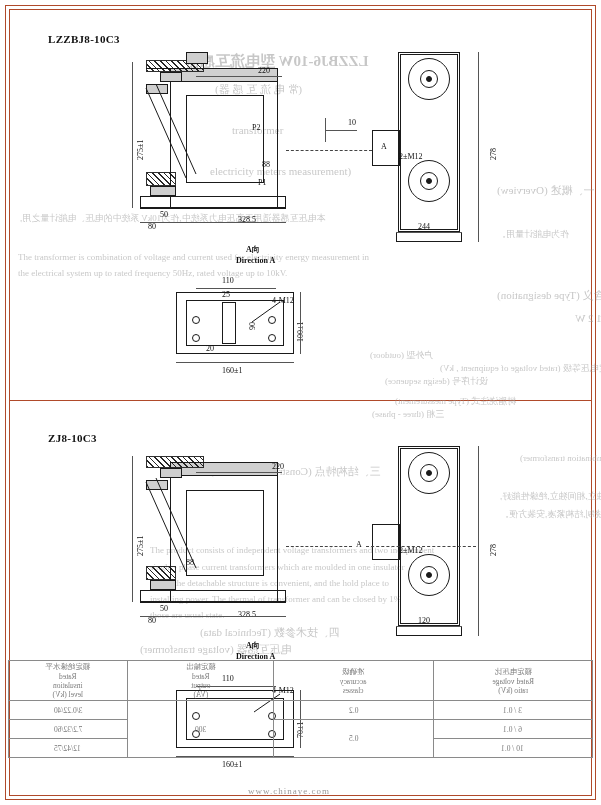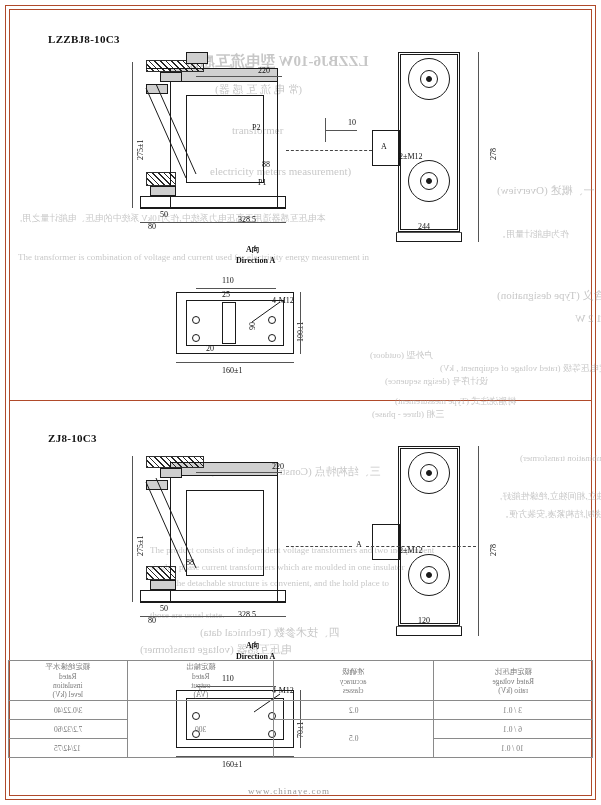--- a/index.html
+++ b/index.html
@@ -53,35 +53,37 @@
 
   <div class="ghost big flip" style="left:185px;top:52px;">LZZBJ6-10W 型电流互感器</div>
   <div class="ghost mid flip" style="left:215px;top:82px;">(常 电 流 互 感 器)</div>
   <div class="ghost mid" style="left:232px;top:124px;">transformer</div>
   <div class="ghost mid" style="left:210px;top:165px;">electricity meters measurement)</div>
 
   <div class="ghost mid flip" style="left:497px;top:183px;">一、概述 (Overview)</div>
   <div class="ghost sm flip" style="left:20px;top:212px;">本电压互感器适用于高压电力系统中,作为10kV 系统中的电压、电能计量之用,</div>
   <div class="ghost sm flip" style="left:497px;top:228px;">作为电能计量用。</div>
   <div class="ghost sm" style="left:18px;top:252px;text-align:right;">The transformer is combination of voltage and current used for electricity energy measurement in</div>
+  <div class="ghost sm" style="left:18px;top:268px;">the electrical system up to rated frequency 50Hz, rated voltage up to 10kV.</div>
   <div class="ghost mid flip" style="left:497px;top:288px;">二、型号含义 (Type designation)</div>
   <div class="ghost mid flip" style="left:575px;top:312px;">1 L Z X V 6 - 1 2 W</div>
   <div class="ghost sm flip" style="left:370px;top:349px;">户外型 (outdoor)</div>
   <div class="ghost sm flip" style="left:440px;top:362px;">额定电压等级 (rated voltage of equipment , kV)</div>
   <div class="ghost sm flip" style="left:385px;top:375px;">设计序号 (design sequence)</div>
   <div class="ghost sm flip" style="left:395px;top:395px;">树脂浇注式 (Type measurement)</div>
   <div class="ghost sm flip" style="left:372px;top:408px;">三相 (three - phase)</div>
   <div class="ghost sm flip" style="left:520px;top:452px;">电流、电压组合互感器 (current and voltage combination transformer)</div>
 
   <div class="ghost mid flip" style="left:210px;top:464px;">三、结构特点 (Construction features)</div>
   <div class="ghost sm flip" style="left:500px;top:490px;">本产品采用全封闭环氧树脂浇注,电流、电压相互独立,相间独立,绝缘性能好,</div>
   <div class="ghost sm flip" style="left:500px;top:508px;">一次绕组采用电磁线绕制,二次绕组采用高强度漆包线绕制,结构紧凑,安装方便。</div>
   <div class="ghost sm" style="left:150px;top:545px;">The product consists of independent voltage transformers and two independent</div>
   <div class="ghost sm" style="left:150px;top:562px;">single - phase current transformers which are moulded in one insulator</div>
   <div class="ghost sm" style="left:150px;top:578px;">cover, the detachable structure is convenient, and the hold place to</div>
+  <div class="ghost sm" style="left:150px;top:594px;">installing power. The thermal of transformer and can be closed by 1%</div>
   <div class="ghost sm" style="left:150px;top:610px;">those are usual state.</div>
   <div class="ghost mid flip" style="left:200px;top:625px;">四、技术参数 (Technical data)</div>
   <div class="ghost mid flip" style="left:140px;top:642px;">电压互感器 (voltage transformer)</div>
 
   <div class="title" style="left:48px;top:33px;">LZZBJ8-10C3</div>
 
   <div class="box" style="left:170px;top:68px;width:108px;height:140px;"></div>
   <div class="box" style="left:170px;top:68px;width:108px;height:14px;background:#d0d0d0;"></div>
   <div class="box" style="left:186px;top:95px;width:78px;height:88px;"></div>
 

